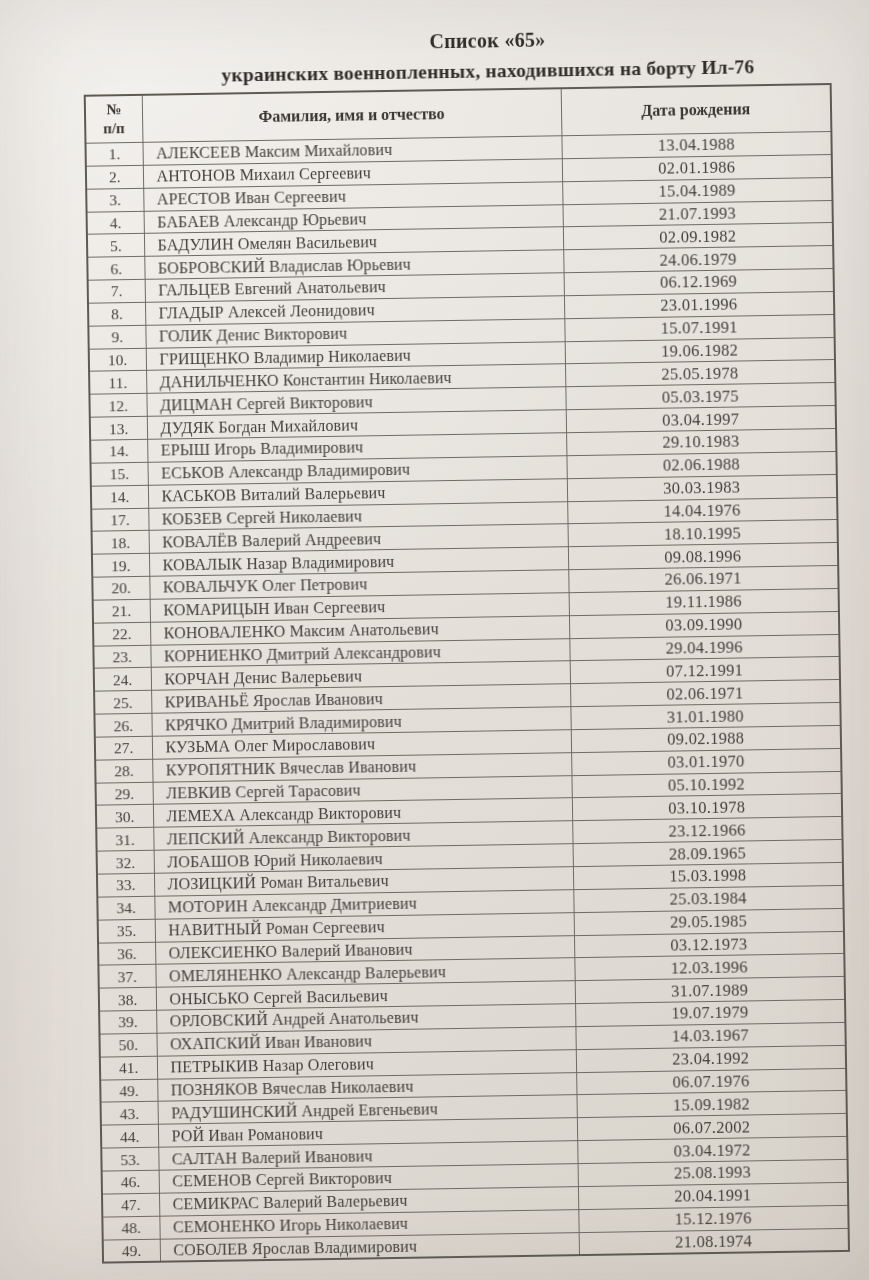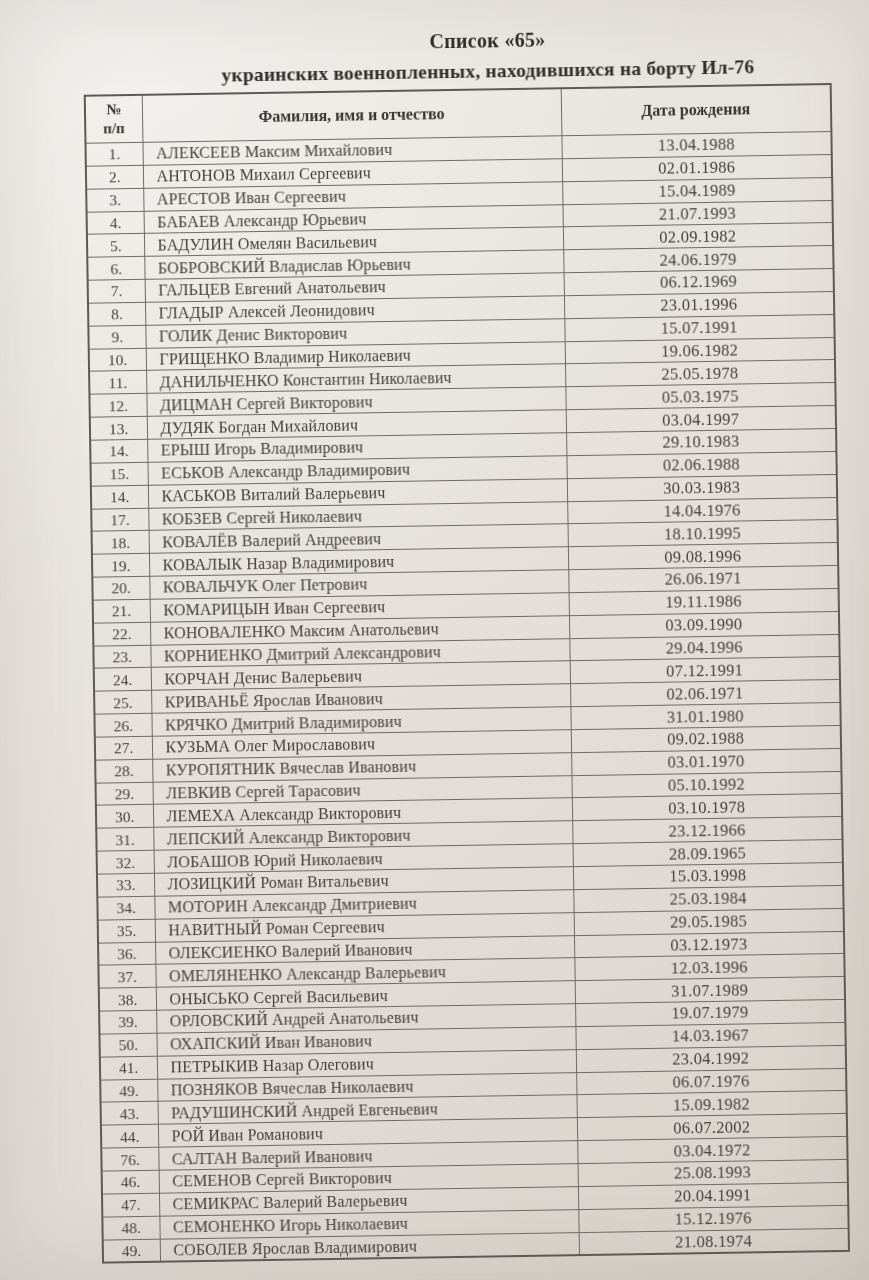--- a/index.html
+++ b/index.html
@@ -331,21 +331,21 @@
     <td class="col-num">43.</td>
     <td class="col-name">РАДУШИНСКИЙ Андрей Евгеньевич</td>
     <td class="col-dob">15.09.1982</td>
   </tr>
           <tr>
     <td class="col-num">44.</td>
     <td class="col-name">РОЙ Иван Романович</td>
     <td class="col-dob">06.07.2002</td>
   </tr>
           <tr>
-    <td class="col-num">76.</td>
+    <td class="col-num">53.</td>
     <td class="col-name">САЛТАН Валерий Иванович</td>
     <td class="col-dob">03.04.1972</td>
   </tr>
           <tr>
     <td class="col-num">46.</td>
     <td class="col-name">СЕМЕНОВ Сергей Викторович</td>
     <td class="col-dob">25.08.1993</td>
   </tr>
           <tr>
     <td class="col-num">47.</td>

